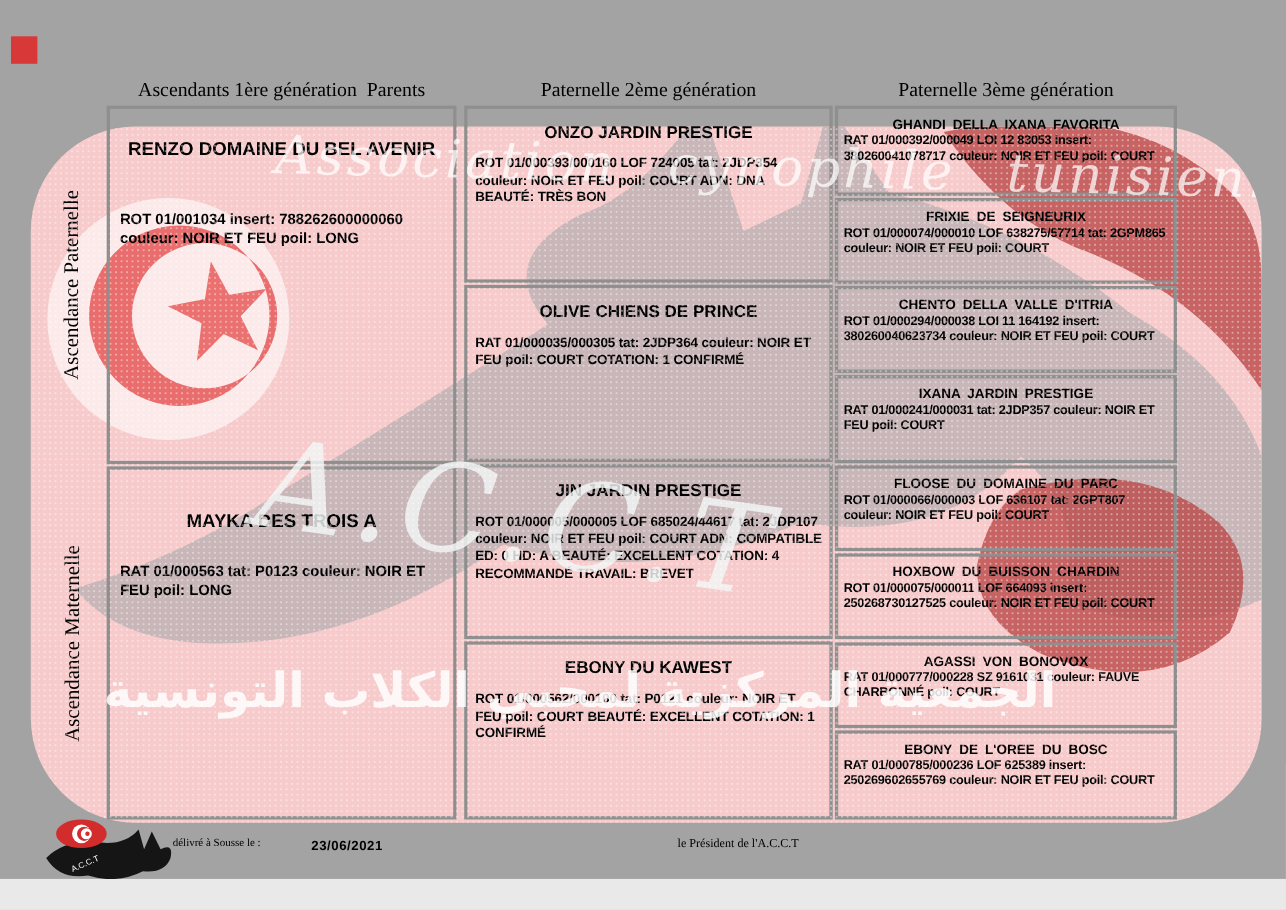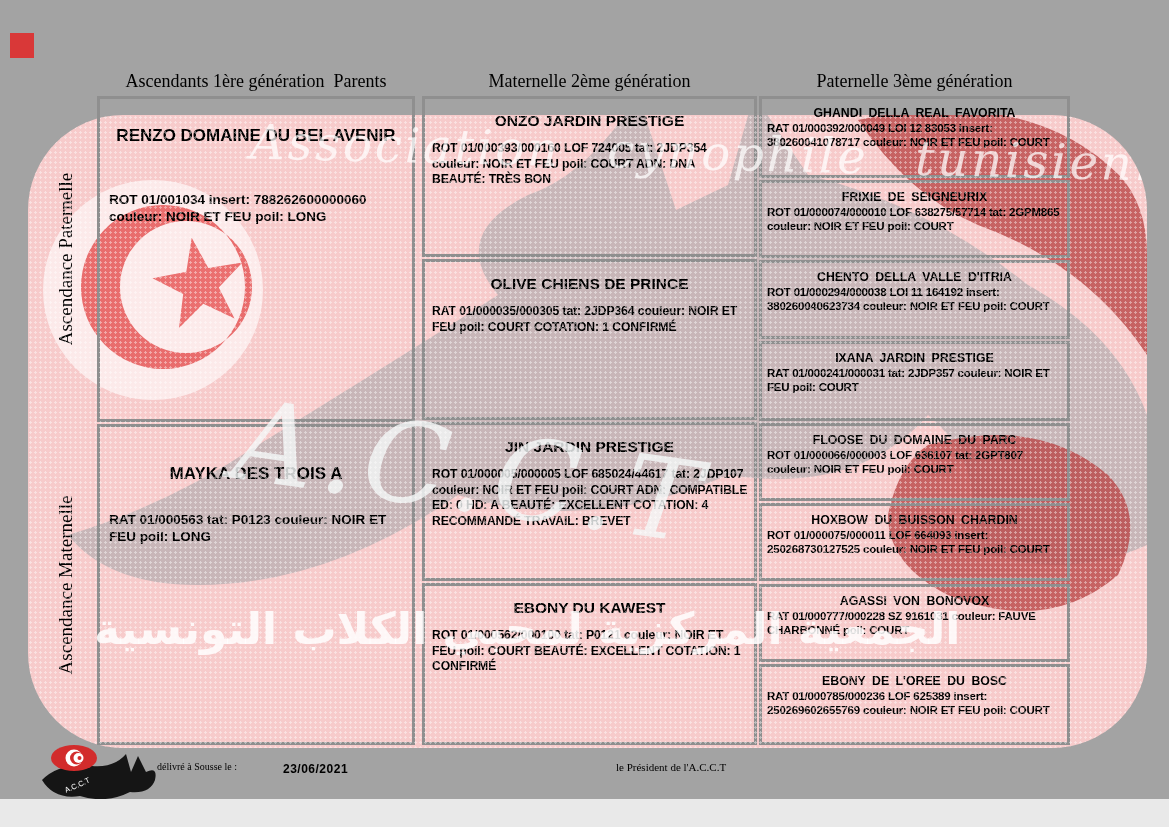--- a/index.html
+++ b/index.html
@@ -109,21 +109,21 @@
       <path fill="rgba(228,77,77,.8)" fill-rule="evenodd" d="M53,172a82,82 0 1,0 164,0a82,82 0 1,0 -164,0
            M92,172a66,66 0 1,0 132,0a66,66 0 1,0 -132,0"></path>
       <polygon fill="rgba(232,90,90,.85)" points="163.7,122.7 180.3,152.9 214.4,147.5 190.8,172.6 206.5,203.4 175.3,188.7 151.0,213.1 155.2,178.9 124.5,163.3 158.3,156.8"></polygon>
     </svg>
     <div class="wm-script">Association cynophile tunisienne</div>
     <div class="wm-acct">A.C.C.T</div>
     <div class="wm-arabic" dir="rtl">الجمعية المركزية لمحبي الكلاب التونسية</div>
   </div>
 
   <div class="ch ch1">Ascendants 1ère génération  Parents</div>
-  <div class="ch ch2">Maternelle 2ème génération</div>
+  <div class="ch ch2">Paternelle 2ème génération</div>
   <div class="ch ch3">Paternelle 3ème génération</div>
 
   <div class="sl sl-p">
     <span>Ascendance Paternelle</span>
   </div>
   <div class="sl sl-m">
     <span>Ascendance Maternelle</span>
   </div>
 
   <div class="box bx-f">
@@ -146,21 +146,21 @@
   <div class="box bx-mf">
     <div class="t2">JIN JARDIN PRESTIGE</div>
     <div class="d2">ROT 01/000005/000005 LOF 685024/44617 tat: 2JDP107 couleur: NOIR ET FEU poil: COURT ADN: COMPATIBLE ED: 0 HD: A BEAUTÉ: EXCELLENT COTATION: 4 RECOMMANDÉ TRAVAIL: BREVET</div>
   </div>
   <div class="box bx-mm">
     <div class="t2">EBONY DU KAWEST</div>
     <div class="d2">ROT 01/000562/000100 tat: P0121 couleur: NOIR ET FEU poil: COURT BEAUTÉ: EXCELLENT COTATION: 1 CONFIRMÉ</div>
   </div>
 
   <div class="box bx-g1">
-    <div class="t3">GHANDI DELLA REAL FAVORITA</div>
+    <div class="t3">GHANDI DELLA IXANA FAVORITA</div>
     <div class="d3">RAT 01/000392/000049 LOI 12 83053 insert: 380260041078717 couleur: NOIR ET FEU poil: COURT</div>
   </div>
   <div class="box bx-g2">
     <div class="t3">FRIXIE DE SEIGNEURIX</div>
     <div class="d3">ROT 01/000074/000010 LOF 638275/57714 tat: 2GPM865 couleur: NOIR ET FEU poil: COURT</div>
   </div>
   <div class="box bx-g3">
     <div class="t3">CHENTO DELLA VALLE D'ITRIA</div>
     <div class="d3">ROT 01/000294/000038 LOI 11 164192 insert: 380260040623734 couleur: NOIR ET FEU poil: COURT</div>
   </div>

